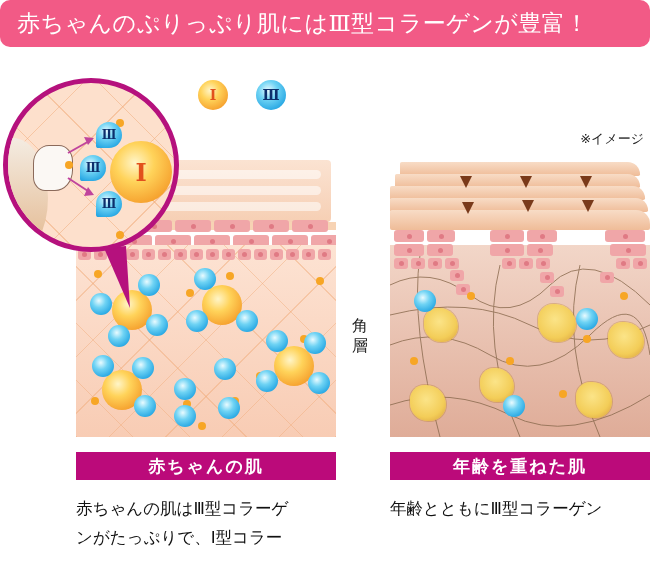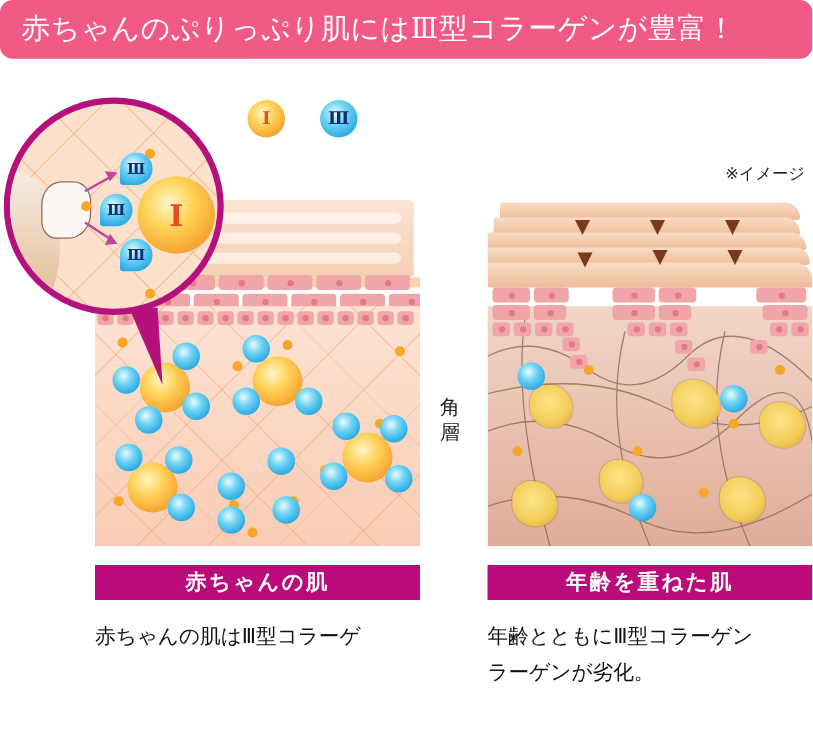--- a/index.html
+++ b/index.html
@@ -254,17 +254,17 @@
   <div class="ball blue abs" style="left:24px;top:140px;width:22px;height:22px"></div>
   <div class="ball blue abs" style="left:186px;top:158px;width:22px;height:22px"></div>
   <div class="ball blue abs" style="left:113px;top:245px;width:22px;height:22px"></div>
 </div>
 
 <div class="band left">赤ちゃんの肌</div>
 <div class="band right">年齢を重ねた肌</div>
 
 <div class="desc left">
   <div>赤ちゃんの肌はⅢ型コラーゲ</div>
+  <div>ンがたっぷりで、Ⅰ型コラー</div>
 </div>
 <div class="desc right">
   <div>年齢とともにⅢ型コラーゲン</div>
-  <div>ラーゲンが劣化。</div>
 </div>
 
 </body></html>

